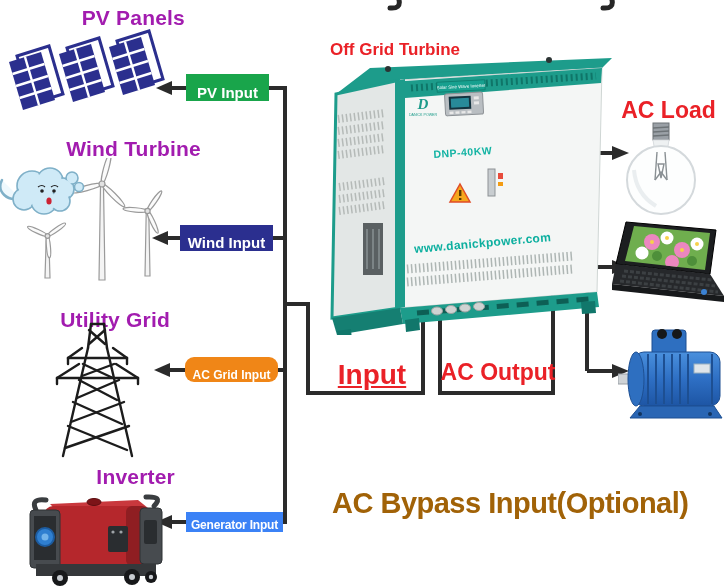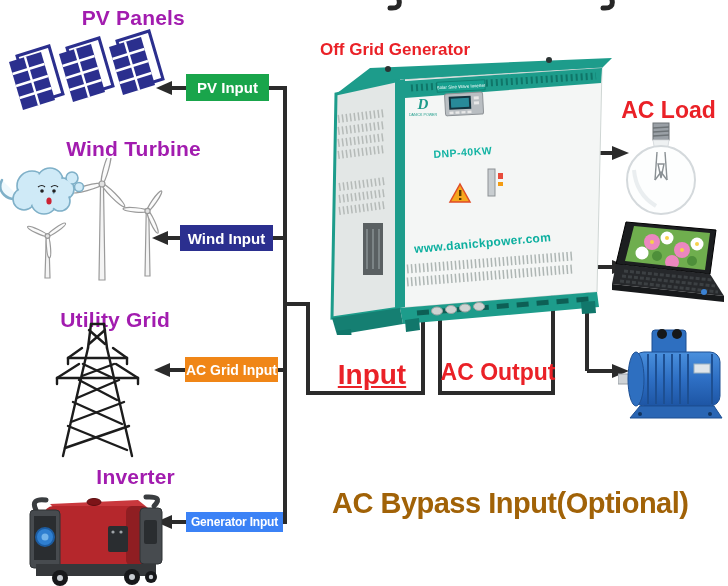--- a/index.html
+++ b/index.html
@@ -1,25 +1,25 @@
 <!DOCTYPE html>
 <html><head>
 <meta charset="utf-8">
 <style>
   html,body{margin:0;padding:0;background:#fff;}
   .canvas{position:relative;width:728px;height:586px;background:#ffffff;overflow:hidden;
           font-family:"Liberation Sans",sans-serif;}
   .abs{position:absolute;}
   .src-label{position:absolute;font-weight:bold;font-size:21px;color:#a21caf;
              text-align:right;letter-spacing:.2px;white-space:nowrap;}
-  .tag{position:absolute;display:flex;align-items:center;justify-content:center;
+  .tag{position:absolute;display:flex;align-items:flex-end;justify-content:center;
        color:#ffffff;font-weight:bold;white-space:nowrap;}
   .tag-pv{left:186px;top:74px;width:83px;height:27px;background:#19a54b;font-size:15px;}
   .tag-wind{left:180px;top:225px;width:93px;height:26px;background:#2b2f8f;font-size:15px;}
-  .tag-grid{left:185px;top:357px;width:93px;height:25px;background:#f08617;font-size:14px;}
+  .tag-grid{left:185px;top:357px;width:93px;height:25px;background:#f08617;font-size:12px;border-radius:9px;}
   .tag-gen{left:186px;top:512px;width:97px;height:20px;background:#3b82f6;font-size:12px;letter-spacing:-.2px;}
   .redcap{position:absolute;color:#ea2127;font-weight:bold;text-align:center;white-space:nowrap;}
   .cap-inverter{left:305px;top:40px;width:180px;font-size:17px;}
   .cap-input{left:322px;top:359px;width:100px;font-size:28px;text-decoration:underline;}
   .cap-acout{left:440px;top:359px;width:116px;font-size:23px;}
   .cap-acload{left:616px;top:97px;width:105px;font-size:23px;}
   .bypass{position:absolute;left:332px;top:487px;color:#a16207;font-weight:bold;
           font-size:29px;letter-spacing:-.5px;white-space:nowrap;}
   svg{display:block;}
 </style>
@@ -243,21 +243,21 @@
   <div class="tag tag-wind">
     <span>Wind Input</span>
   </div>
   <div class="tag tag-grid">
     <span>AC Grid Input</span>
   </div>
   <div class="tag tag-gen">
     <span>Generator Input</span>
   </div>
 
-  <div class="redcap cap-inverter">Off Grid Generator</div>
+  <div class="redcap cap-inverter">Off Grid Turbine</div>
 
   <svg class="abs" style="left:325px;top:55px" width="292" height="280" viewBox="0 0 292 280">
 
     <polygon points="11,39 45,13 287,3 277,13 75,25" fill="#1d9c8b"></polygon>
     <circle cx="63" cy="14" r="3" fill="#2c3333"></circle>
       <circle cx="224" cy="5" r="3" fill="#2c3333"></circle>
 
     <polygon points="11,39 75,25 75,253 7,263" fill="#e3e7e6" stroke="#1d9c8b" stroke-width="3"></polygon>
 
     <polygon points="75,25 277,13 272,237 75,253" fill="#f4f6f5" stroke="#cfd6d4" stroke-width="1"></polygon>

